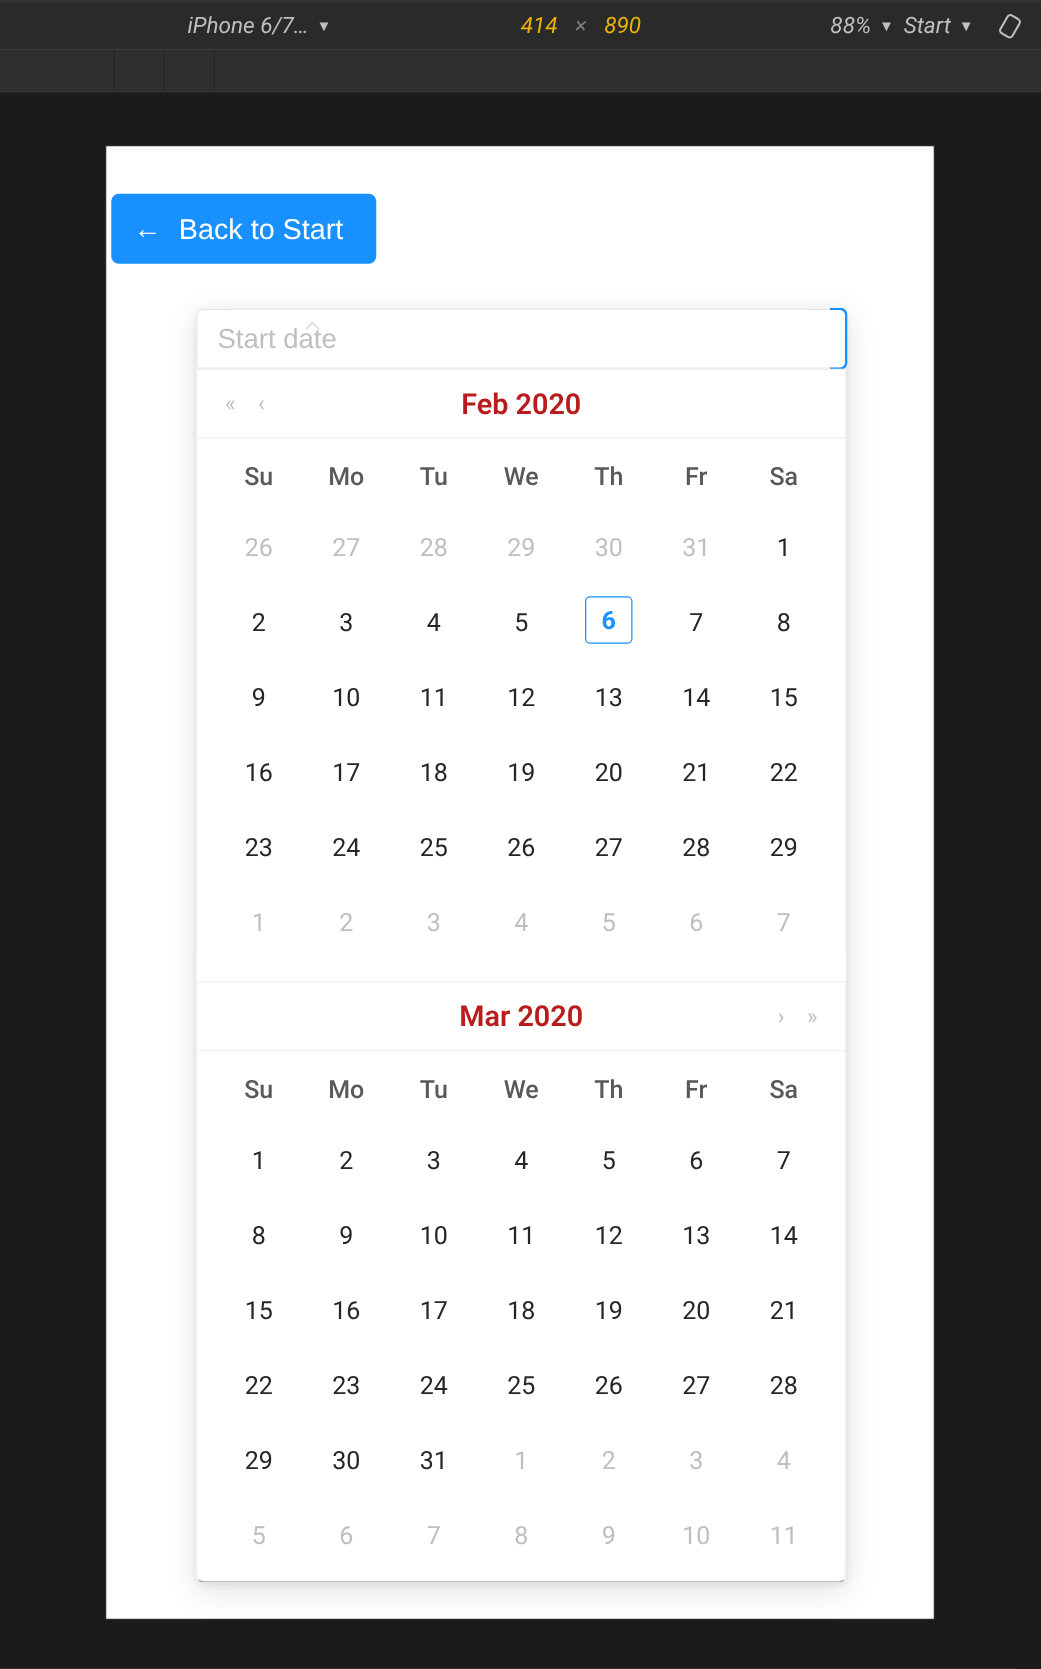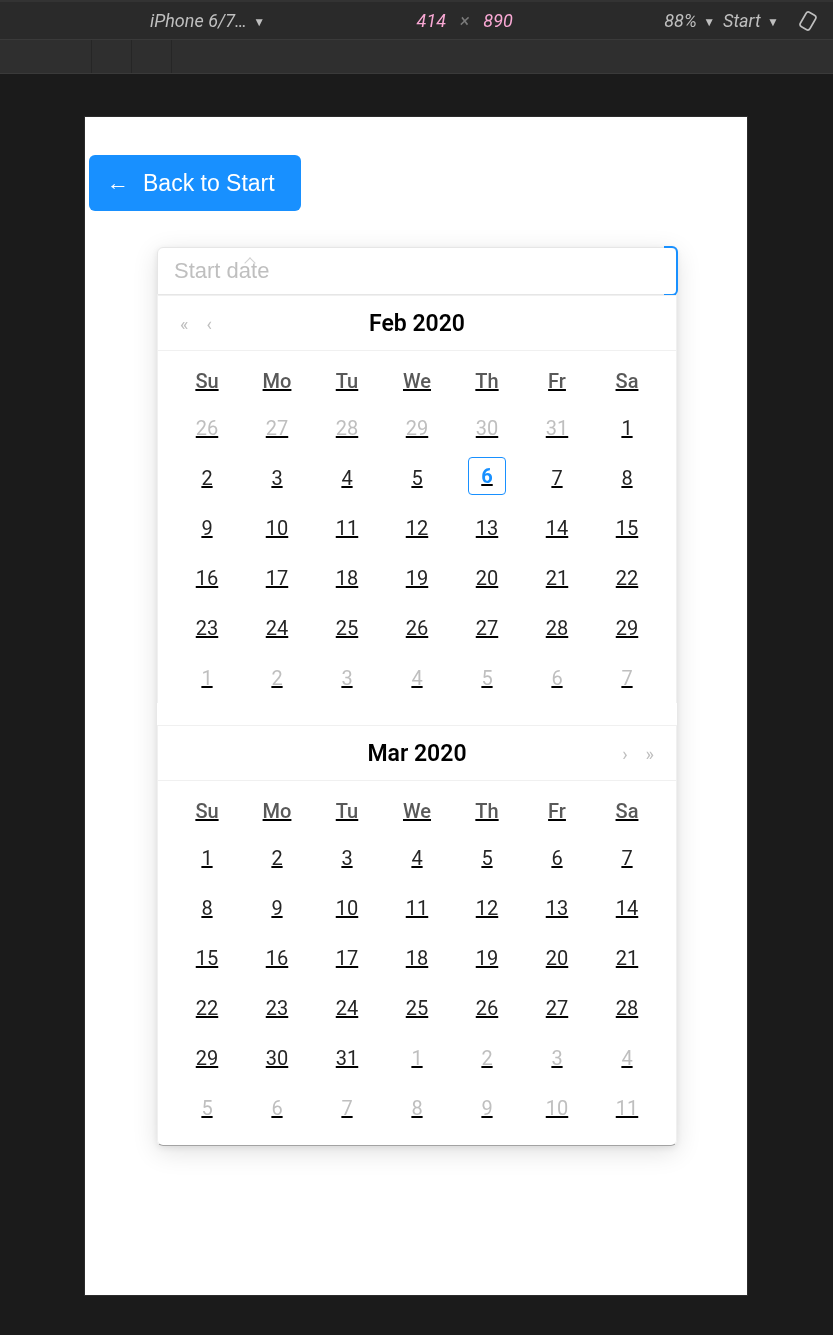--- a/index.html
+++ b/index.html
@@ -18,21 +18,21 @@
       display: flex;
       align-items: center;
       color: #bfbfbf;
       font-size: 18px;
       padding: 0 14px;
       gap: 10px;
       justify-content: space-between;
       font-style: italic;
     }
     .devtools-bar .group { display: flex; align-items: center; gap: 8px; }
-    .devtools-bar .dim { color: #f9a8d4; }
+    .devtools-bar .dim { color: #eab308; }
     .devtools-bar .dev-x { color: #7a7a7a; margin: 0 6px; }
     .devtools-bar .tri { font-size: 12px; vertical-align: middle; color: #bfbfbf; margin-left: 2px;}
     .devtools-bar .rotate-icon svg { display: block; }
     .sec-bar {
       height: 34px;
       background: #2f2f2f;
       border-bottom: 1px solid #3a3a3a;
       display: flex;
       align-items: stretch;
     }
@@ -120,41 +120,40 @@
       align-items: center;
       justify-content: center;
       position: relative;
       height: 56px;
       border-top: 1px solid #f0f0f0;
       border-bottom: 1px solid #f0f0f0;
     }
     .panel-header .title {
       font-size: 23px;
       font-weight: 600;
-      color: #000000;
+      color: #b91c1c;
     }
     .nav-arrows {
       position: absolute;
       top: 0;
       bottom: 0;
       display: flex;
       align-items: center;
       gap: 10px;
       color: #bfbfbf;
       font-size: 18px;
     }
     .nav-arrows.left { left: 18px; }
     .nav-arrows.right { right: 18px; }
     .nav-arrows .nav-btn { cursor: pointer; padding: 4px; }
     .grid {
       display: grid;
       grid-template-columns: repeat(7, 1fr);
       padding: 18px 14px 4px 14px;
-      row-gap: 8px;
-      text-decoration: underline;
+      row-gap: 18px;
     }
     .dow {
       text-align: center;
       font-size: 20px;
       font-weight: 500;
       color: #595959;
       padding-bottom: 6px;
     }
     .cell {
       height: 42px;

